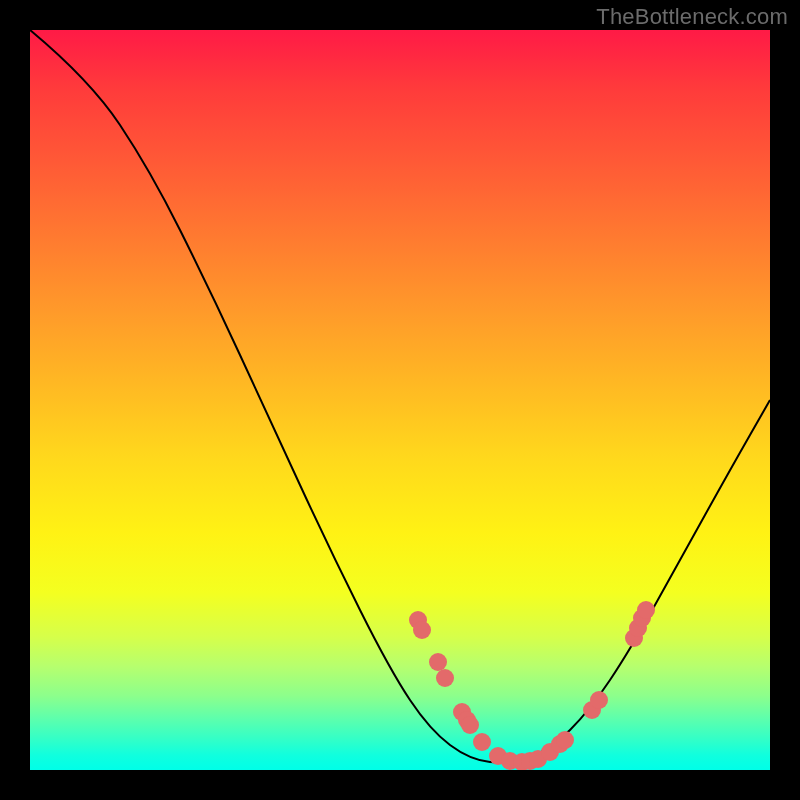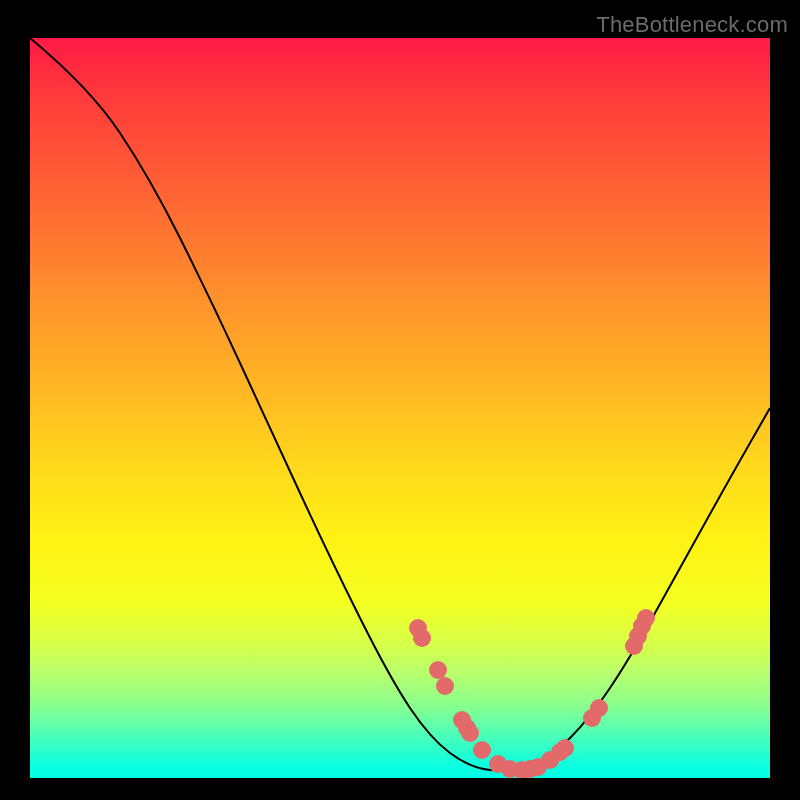--- a/index.html
+++ b/index.html
@@ -7,21 +7,21 @@
     padding: 0;
     width: 800px;
     height: 800px;
     background: #000;
     overflow: hidden;
     font-family: Arial, Helvetica, sans-serif;
   }
   .frame {
     position: absolute;
     left: 0;
-    top: 8px;
+    top: 0;
     width: 800px;
     height: 636px;
     background: #000;
   }
   .plot {
     position: absolute;
     left: 30px;
     top: 30px;
     width: 740px;
     height: 740px;

